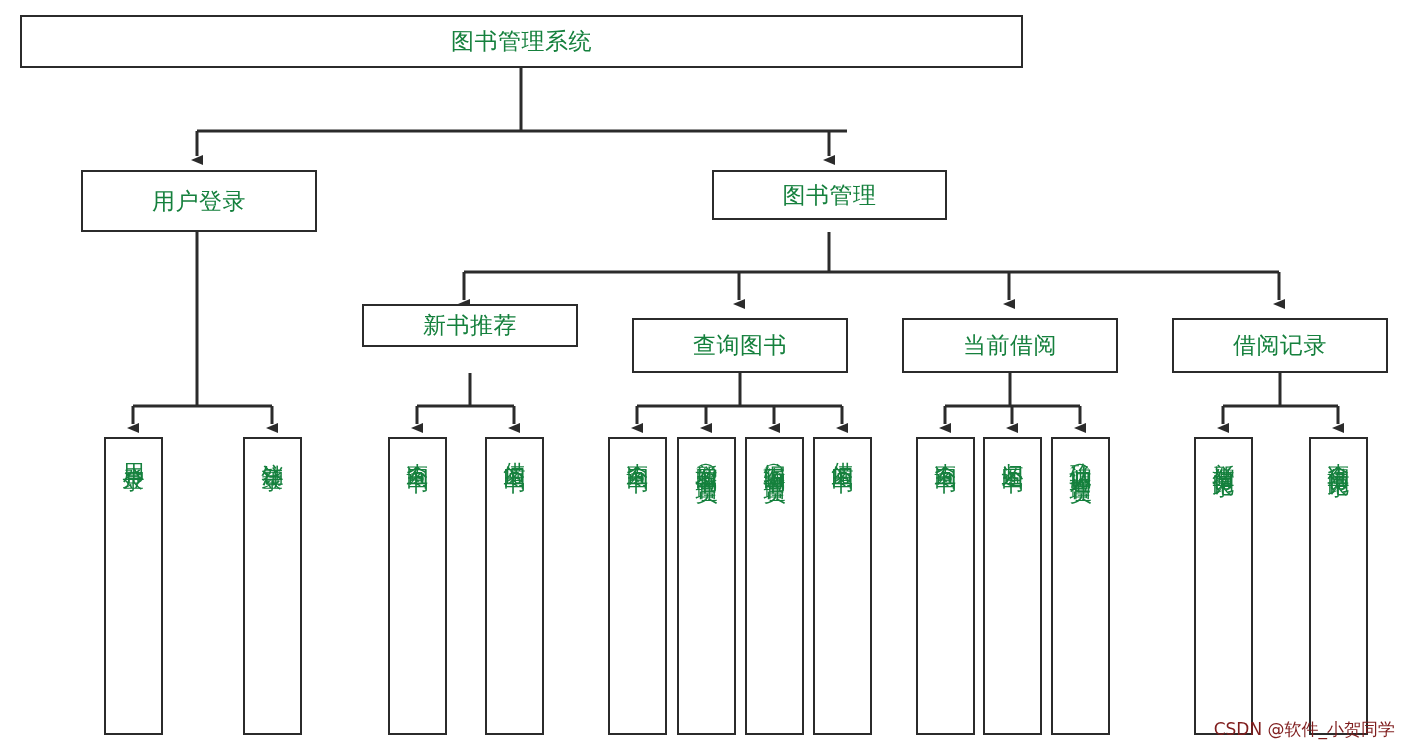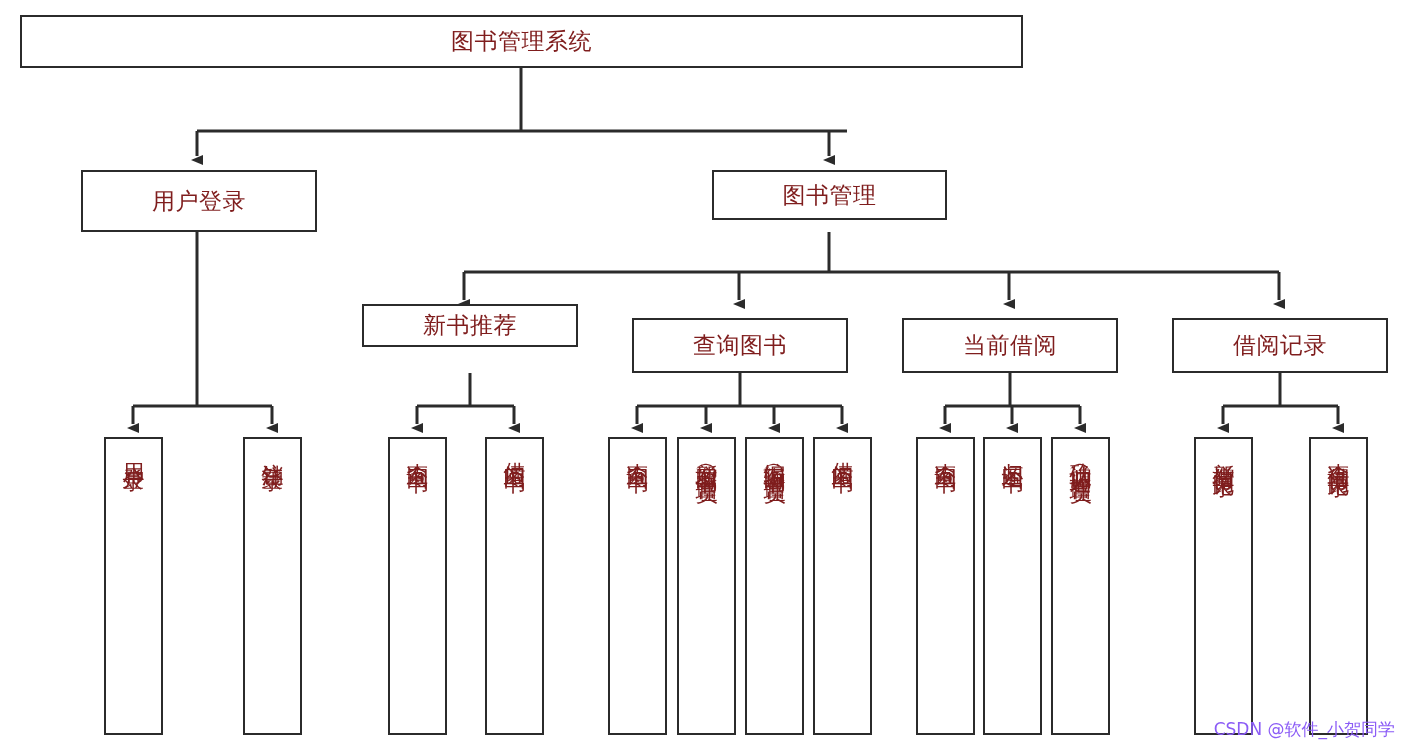--- a/index.html
+++ b/index.html
@@ -34,21 +34,21 @@
     background: #ffffff;
     display: flex;
     align-items: center;
     justify-content: center;
     color: #1a1a1a;
     z-index: 2;
   }
   .node .label {
     text-align: center;
     line-height: 1.15;
-    color: #7f1d1d;
+    color: #15803d;
     white-space: pre;
   }
   .node-root .label,
   .node-l2 .label,
   .node-l3 .label {
     font-size: 23px;
     letter-spacing: 0.5px;
   }
   .node-leaf {
     align-items: flex-start;
@@ -60,21 +60,21 @@
     text-orientation: upright;
     font-size: 22px;
     letter-spacing: 3px;
     line-height: 1;
   }
   .watermark {
     position: absolute;
     right: 10px;
     bottom: 6px;
     font-size: 17px;
-    color: #8b5cf6;
+    color: #7f1d1d;
     z-index: 5;
     white-space: pre;
     font-family: "DejaVu Sans", sans-serif;
   }
 </style>
 </head>
 <body>
 
 <div id="diagram-root">
 

